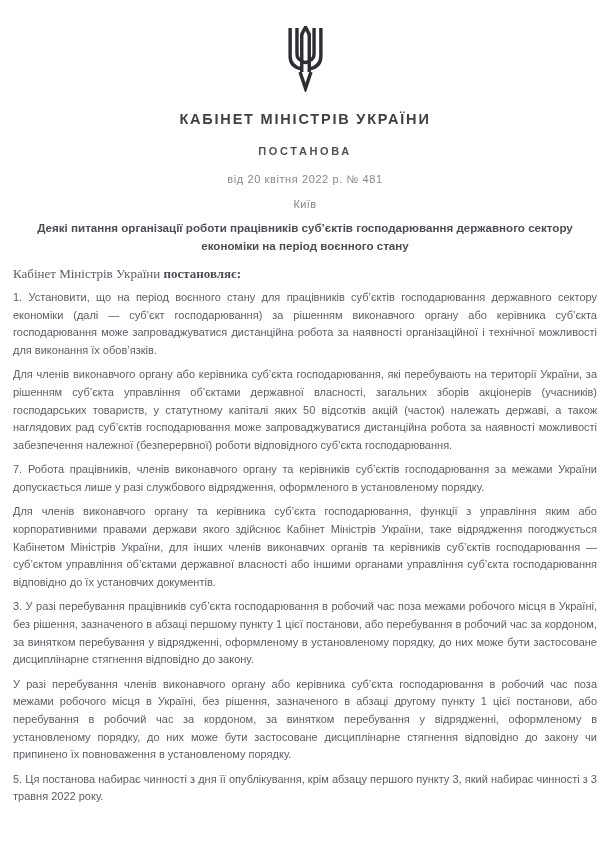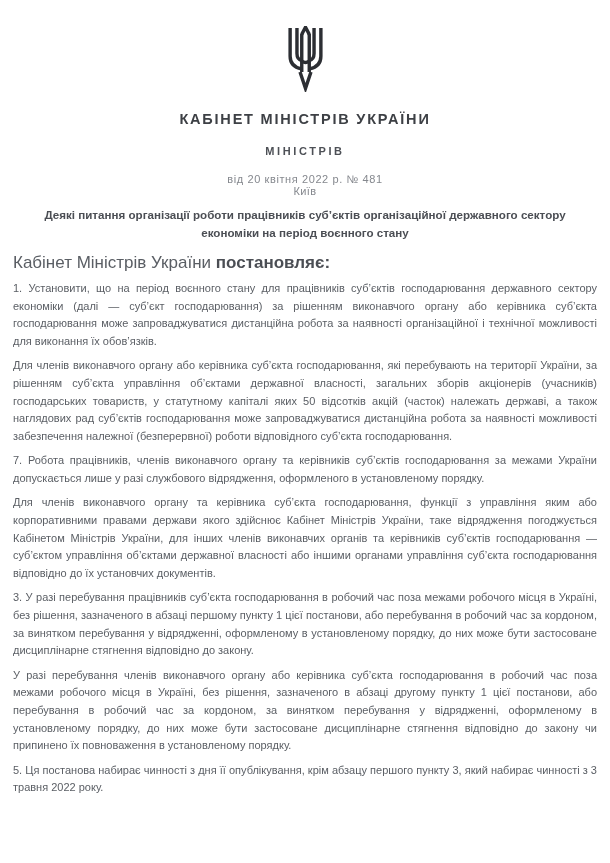--- a/index.html
+++ b/index.html
@@ -37,34 +37,36 @@
     font-size: 11px;
     color: #85888e;
     letter-spacing: 0.6px;
     margin-top: 16px;
   }
   .city {
     text-align: center;
     font-size: 11px;
     color: #85888e;
     letter-spacing: 0.4px;
+    margin-top: 13px;
   }
   .doc-title {
     text-align: center;
     font-size: 11.6px;
     font-weight: bold;
     color: #4b4e54;
     line-height: 1.55;
     max-width: 572px;
     margin: 9px auto 0 auto;
   }
   .lead {
-    font-size: 17px;
+    font-size: 13px;
     color: #5a5e64;
     margin-top: 11px;
+    font-family: Liberation Serif, serif;
   }
   .lead b { color: #4b4e54; }
   .body-text p {
     font-size: 11px;
     color: #5a5e64;
     line-height: 1.6;
     text-align: justify;
     margin: 7px 0 0 0;
   }
   svg.trident { display: inline-block; }
@@ -85,27 +87,27 @@
         <path d="M35.5 11 V67"></path>
         <path d="M24.5 12 L30 1.5 L35.5 12"></path>
         <path d="M24.5 51 q5.5 4.5 11 0"></path>
         <path d="M22 67 L30 91 L38 67"></path>
       </g>
     </svg>
   </div>
 
   <div class="org-name">КАБІНЕТ МІНІСТРІВ УКРАЇНИ</div>
 
-  <div class="doc-type">МІНІСТРІВ</div>
+  <div class="doc-type">ПОСТАНОВА</div>
 
   <div class="date-line">від 20 квітня 2022 р. № 481</div>
 
   <div class="city">Київ</div>
 
-  <div class="doc-title">Деякі питання організації роботи працівників суб’єктів організаційної державного сектору економіки на період воєнного стану</div>
+  <div class="doc-title">Деякі питання організації роботи працівників суб’єктів господарювання державного сектору економіки на період воєнного стану</div>
 
   <div class="lead"><span>Кабінет Міністрів України </span><b>постановляє:</b></div>
 
   <div class="body-text">
     <p>1. Установити, що на період воєнного стану для працівників суб’єктів господарювання державного сектору економіки (далі — суб’єкт господарювання) за рішенням виконавчого органу або керівника суб’єкта господарювання може запроваджуватися дистанційна робота за наявності організаційної і технічної можливості для виконання їх обов’язків.</p>
     <p>Для членів виконавчого органу або керівника суб’єкта господарювання, які перебувають на території України, за рішенням суб’єкта управління об’єктами державної власності, загальних зборів акціонерів (учасників) господарських товариств, у статутному капіталі яких 50 відсотків акцій (часток) належать державі, а також наглядових рад суб’єктів господарювання може запроваджуватися дистанційна робота за наявності можливості забезпечення належної (безперервної) роботи відповідного суб’єкта господарювання.</p>
     <p>7. Робота працівників, членів виконавчого органу та керівників суб’єктів господарювання за межами України допускається лише у разі службового відрядження, оформленого в установленому порядку.</p>
     <p>Для членів виконавчого органу та керівника суб’єкта господарювання, функції з управління яким або корпоративними правами держави якого здійснює Кабінет Міністрів України, таке відрядження погоджується Кабінетом Міністрів України, для інших членів виконавчих органів та керівників суб’єктів господарювання — суб’єктом управління об’єктами державної власності або іншими органами управління суб’єкта господарювання відповідно до їх установчих документів.</p>
     <p>3. У разі перебування працівників суб’єкта господарювання в робочий час поза межами робочого місця в Україні, без рішення, зазначеного в абзаці першому пункту 1 цієї постанови, або перебування в робочий час за кордоном, за винятком перебування у відрядженні, оформленому в установленому порядку, до них може бути застосоване дисциплінарне стягнення відповідно до закону.</p>
     <p>У разі перебування членів виконавчого органу або керівника суб’єкта господарювання в робочий час поза межами робочого місця в Україні, без рішення, зазначеного в абзаці другому пункту 1 цієї постанови, або перебування в робочий час за кордоном, за винятком перебування у відрядженні, оформленому в установленому порядку, до них може бути застосоване дисциплінарне стягнення відповідно до закону чи припинено їх повноваження в установленому порядку.</p>

